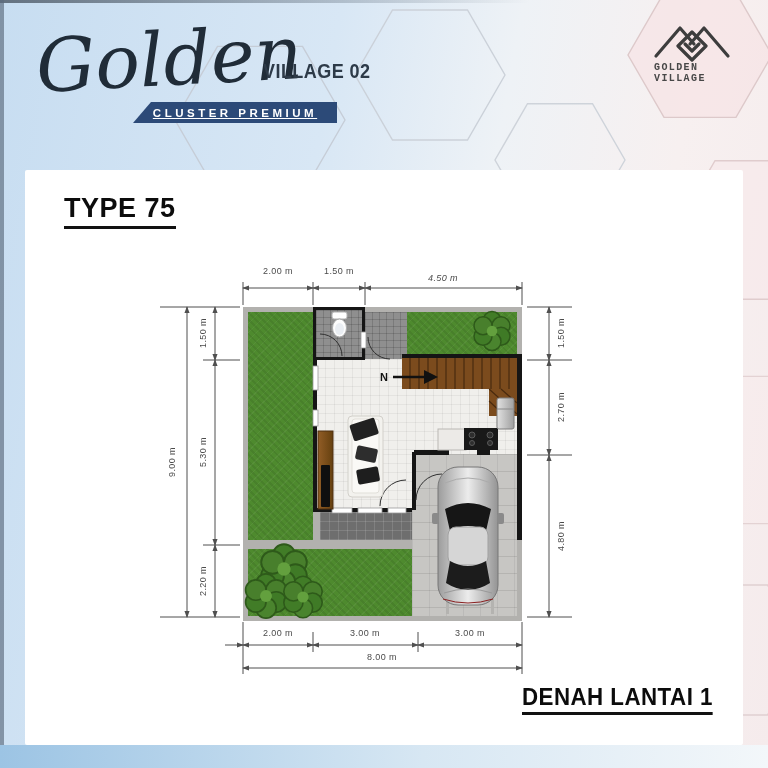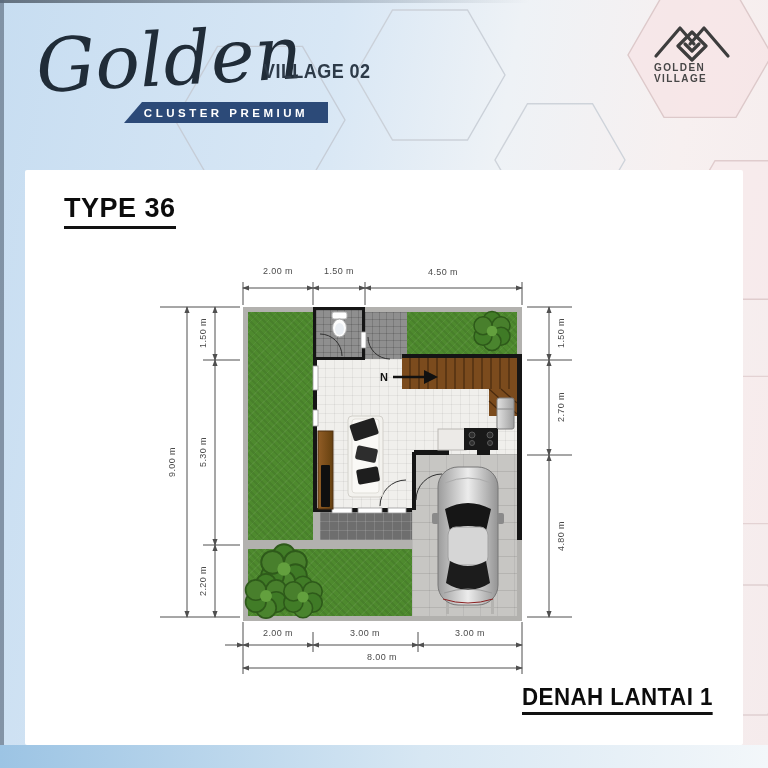--- a/index.html
+++ b/index.html
@@ -8,21 +8,21 @@
         background:linear-gradient(100deg,#c7ddf1 0%,#d8e7f5 38%,#eef2f6 58%,#f7f0f0 78%,#f5ebec 100%);}
   .abs{position:absolute;}
   
   .brand-script{font-family:"DejaVu Serif", serif;font-style:italic;font-weight:500;
                 font-size:74px;line-height:.9;color:#202c38;transform:rotate(-3deg);}
   .brand-suffix{font-size:20px;font-weight:800;color:#2d3a48;letter-spacing:.5px;
                 transform:scaleX(.9);transform-origin:left center;}
   .banner{background:#2c4a78;color:#fff;height:21px;display:flex;align-items:center;
           justify-content:center;clip-path:polygon(18px 0,100% 0,100% 100%,0 100%);}
   .banner span{font-size:11.5px;font-weight:700;letter-spacing:3.5px;}
-  .logo-text{font-size:10px;font-weight:700;letter-spacing:1.4px;color:#474747;}
+  .logo-text{font-size:10px;font-weight:700;letter-spacing:1.4px;color:#474747;font-family:Liberation Mono, monospace;}
   
   .card{background:#ffffff;border-radius:2px;}
   .type-title{font-size:27px;font-weight:800;color:#0c0c0c;border-bottom:3px solid #111;
               padding-bottom:2px;letter-spacing:.5px;}
   .caption{font-size:24px;font-weight:800;color:#0c0c0c;border-bottom:3px solid #111;
            padding-bottom:1px;transform:scaleX(.93);transform-origin:left center;letter-spacing:.5px;}
   
   .plot-base{background:#b2b1ae;}
   .grass{background-color:#4e8a2e;
          background-image:repeating-linear-gradient(45deg,rgba(0,0,0,.07) 0 2px,transparent 2px 5px),
@@ -68,37 +68,37 @@
       <polygon points="640,265 610,317 550,317 520,265 550,213 610,213" stroke="#d9d0d1"></polygon>
     </g>
   </svg>
 
   <div class="abs" style="left:0;top:0;width:530px;height:3px;background:linear-gradient(to right,rgba(74,86,99,.8),rgba(74,86,99,0));"></div>
   <div class="abs" style="left:0;top:0;width:4px;height:745px;background:rgba(90,106,125,.65);"></div>
   <div class="abs" style="left:0;top:745px;width:768px;height:23px;background:linear-gradient(to right,#9cc4e4,#d7e7f3 55%,#f3f7fa);"></div>
 
   <div class="abs brand-script" style="left:36px;top:26px;">Golden</div>
   <div class="abs brand-suffix" style="left:263px;top:60px;">VILLAGE 02</div>
-  <div class="abs banner" style="left:124px;top:102px;width:204px;">
+  <div class="abs banner" style="left:133px;top:102px;width:204px;text-decoration:underline;">
     <span>CLUSTER PREMIUM</span>
   </div>
 
   <svg class="abs" style="left:650px;top:18px;" width="84" height="44">
     <g fill="none" stroke="#3d3d3d" stroke-width="3.2" stroke-linecap="round" stroke-linejoin="round">
       <path d="M6,38 L30,10 L44,26"></path>
       <path d="M78,38 L54,10 L40,26"></path>
       <path d="M42,14 L56,28 L42,42 L28,28 Z"></path>
       <path d="M35,26 L42,33 L49,26"></path>
     </g>
   </svg>
   <div class="abs logo-text" style="left:692px;top:62px;transform:translateX(-50%);">GOLDEN VILLAGE</div>
 
   <div class="abs card" style="left:25px;top:170px;width:718px;height:575px;"></div>
 
-  <div class="abs type-title" style="left:64px;top:193px;">TYPE 36</div>
+  <div class="abs type-title" style="left:64px;top:193px;">TYPE 75</div>
 
   <div class="abs plot-base" style="left:243px;top:307px;width:279px;height:314px;"></div>
 
   <div class="abs grass" style="left:248px;top:312px;width:65px;height:228px;"></div>
   <div class="abs grass" style="left:248px;top:549px;width:164px;height:67px;"></div>
   <div class="abs grass" style="left:407px;top:312px;width:110px;height:47px;"></div>
   <div class="abs tile-gray" style="left:365px;top:312px;width:42px;height:47px;"></div>
 
   <div class="abs tile-white" style="left:316px;top:359px;width:201px;height:95px;"></div>
   <div class="abs tile-white" style="left:316px;top:454px;width:96px;height:58px;"></div>
@@ -261,21 +261,21 @@
       <line x1="313" y1="645" x2="418" y2="645" marker-start="url(#ar)" marker-end="url(#ar)"></line>
       <line x1="418" y1="645" x2="522" y2="645" marker-start="url(#ar)" marker-end="url(#ar)"></line>
       <line x1="225" y1="645" x2="243" y2="645" marker-end="url(#ar)"></line>
 
       <line x1="243" y1="668" x2="522" y2="668" marker-start="url(#ar)" marker-end="url(#ar)"></line>
     </g>
   </svg>
 
   <span class="abs dim-label" style="left:278px;top:271px;">2.00 m</span>
   <span class="abs dim-label" style="left:339px;top:271px;">1.50 m</span>
-  <span class="abs dim-label" style="left:443px;top:272px;">4.50 m</span>
+  <span class="abs dim-label" style="left:443px;top:278px;font-style:italic;">4.50 m</span>
   <span class="abs dim-label vlab" style="left:172px;top:462px;">9.00 m</span>
   <span class="abs dim-label vlab" style="left:203px;top:333px;">1.50 m</span>
   <span class="abs dim-label vlab" style="left:203px;top:452px;">5.30 m</span>
   <span class="abs dim-label vlab" style="left:203px;top:581px;">2.20 m</span>
   <span class="abs dim-label vlab" style="left:561px;top:333px;">1.50 m</span>
   <span class="abs dim-label vlab" style="left:561px;top:407px;">2.70 m</span>
   <span class="abs dim-label vlab" style="left:561px;top:536px;">4.80 m</span>
   <span class="abs dim-label" style="left:278px;top:633px;">2.00 m</span>
   <span class="abs dim-label" style="left:365px;top:633px;">3.00 m</span>
   <span class="abs dim-label" style="left:470px;top:633px;">3.00 m</span>

